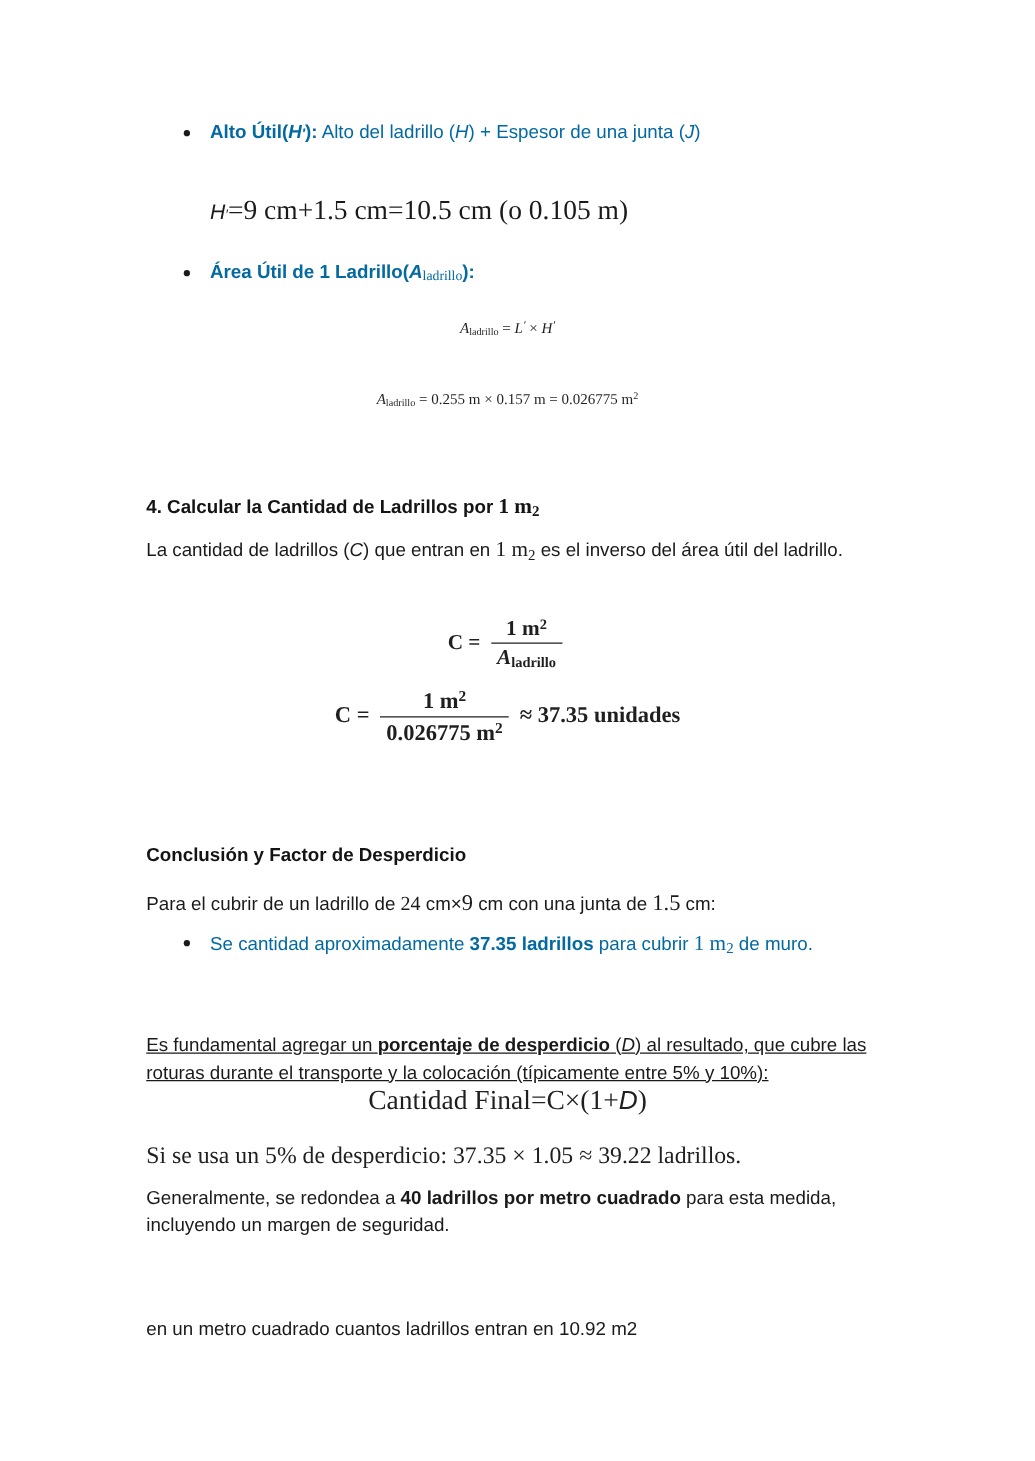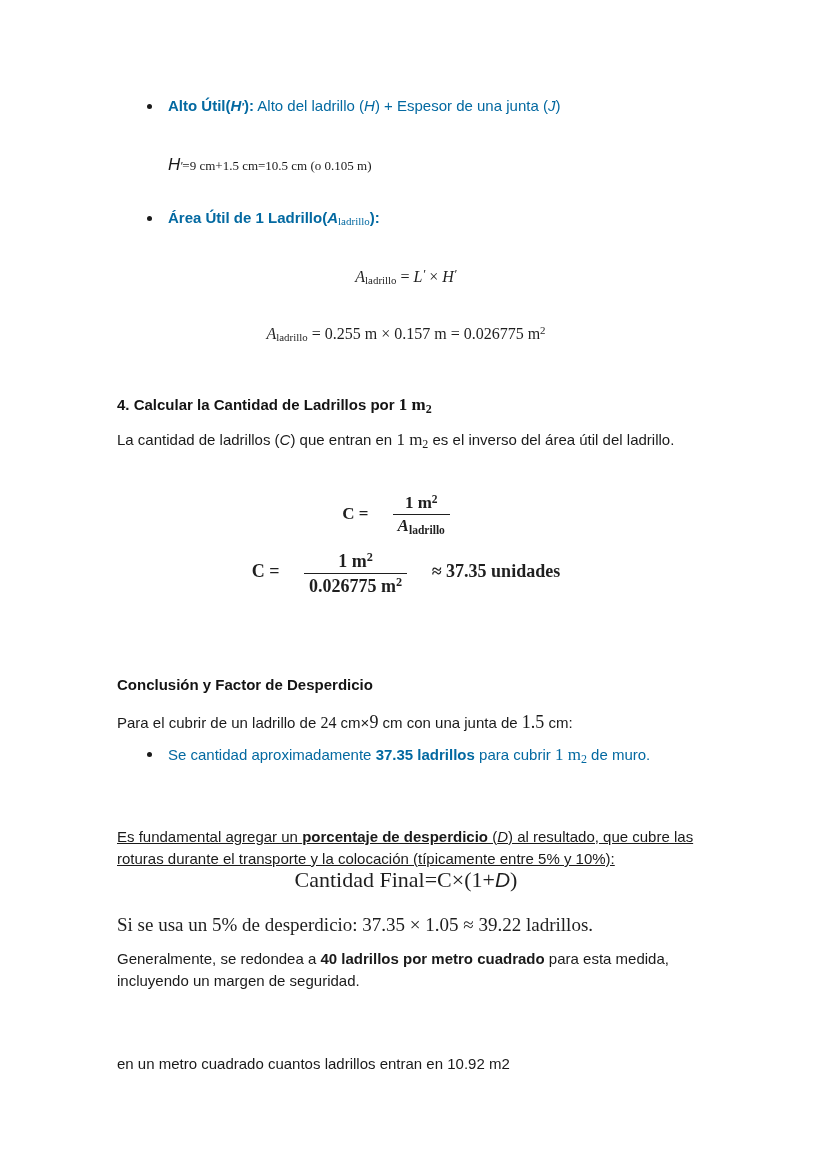--- a/index.html
+++ b/index.html
@@ -91,32 +91,31 @@
     font-style: italic;
   }
 
   
   .eq-line {
     text-align: center;
     font-family: "Liberation Serif", serif;
     color: #1f1f1f;
   }
   .eq-plain {
-    font-size: 16px;
-    margin-top: 12px;
+    font-size: 12px;
   }
   .eq-bold {
     font-weight: bold;
     font-size: 18px;
   }
 
   .frac {
     display: inline-block;
     vertical-align: middle;
-    margin: 0 20px;
+    margin: 0 4px;
   }
   .frac .num {
     display: block;
     padding: 0 5px 1px 5px;
     border-bottom: 1.3px solid #1f1f1f;
     line-height: 1.18;
   }
   .frac .den {
     display: block;
     padding: 1px 5px 0 5px;
@@ -155,21 +154,21 @@
 
     <div class="blk" style="top:0px;">
       <ul class="bullet-list">
         <li class="bullet-item">
           <span class="b">Alto Útil</span><span class="b">(</span><span class="sans-bi">H</span><span class="sans-bi" style="font-size:11px;">′</span><span class="b">):</span><span> Alto del ladrillo (</span><span class="sans-i">H</span><span>) + Espesor de una junta (</span><span class="sans-i">J</span><span>)</span>
         </li>
       </ul>
     </div>
 
     <div class="blk" style="top:60px; padding-left:51px; width:527px;">
-      <span class="sans-i" style="font-size:17px;">H</span><span class="sans-i" style="font-size:11px;">′</span><span class="serif" style="font-size:13px;">=9 cm+1.5 cm=10.5 cm (o 0.105 m)</span>
+      <span class="sans-i" style="font-size:17px;">H</span><span class="sans-i" style="font-size:11px;">′</span><span class="serif" style="font-size:22px;">=9 cm+1.5 cm=10.5 cm (o 0.105 m)</span>
     </div>
 
     <div class="blk" style="top:112px;">
       <ul class="bullet-list">
         <li class="bullet-item">
           <span class="b">Área Útil de 1 Ladrillo</span><span class="b">(</span><span class="sans-bi">A</span><span class="sub" style="font-size:11px;vertical-align:-2px;">ladrillo</span><span class="b">):</span>
         </li>
       </ul>
     </div>
 

